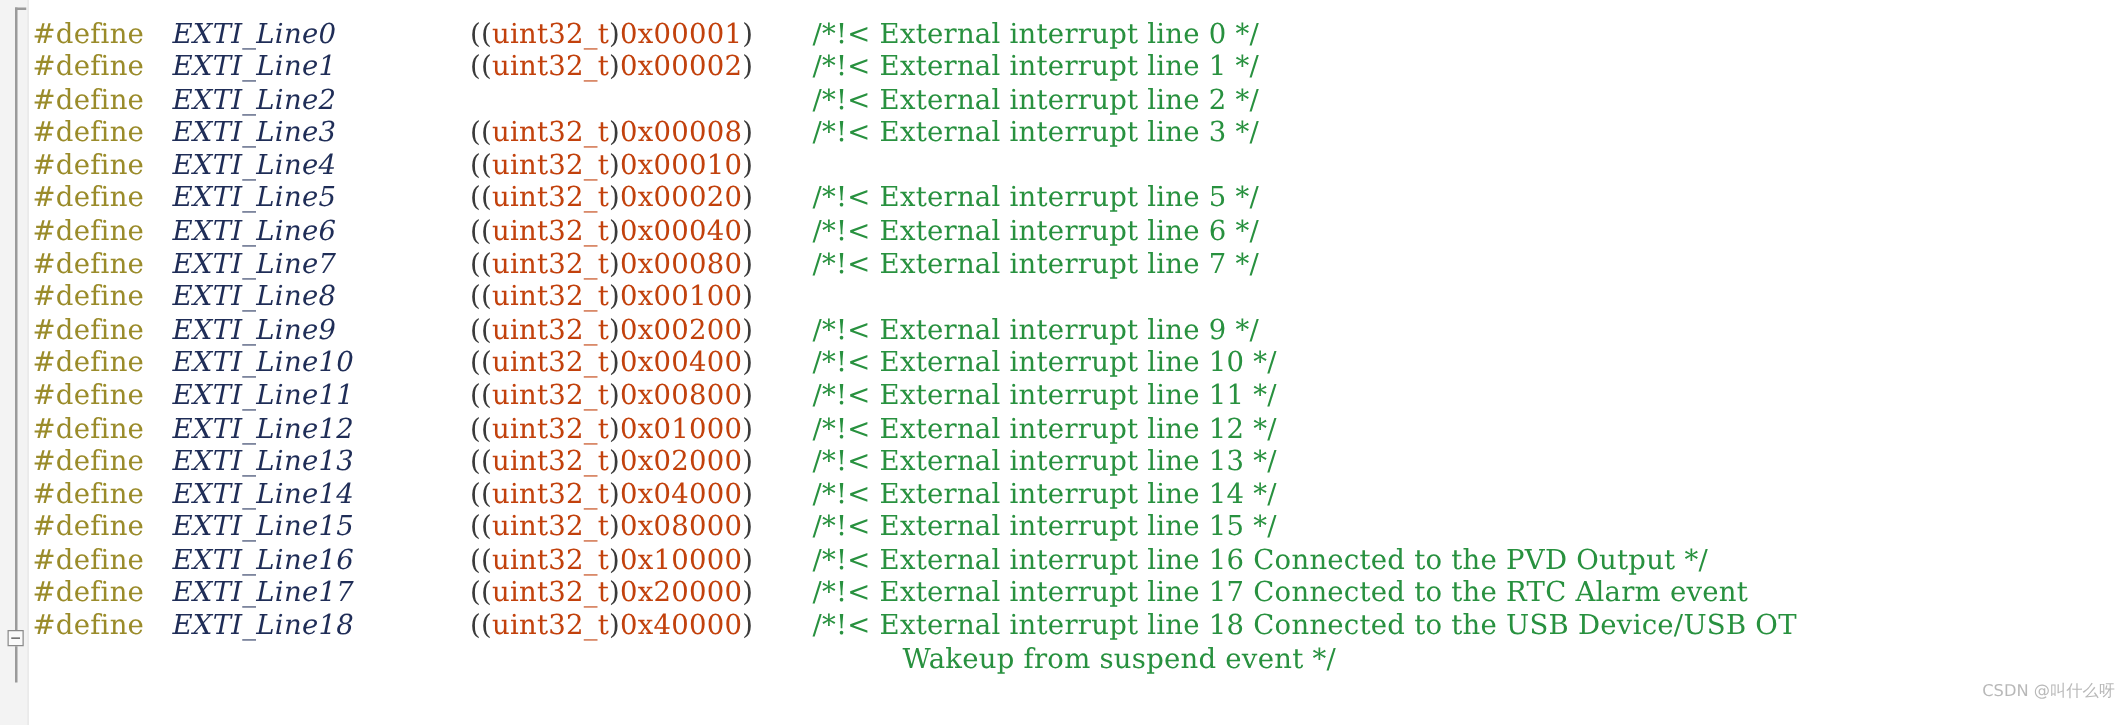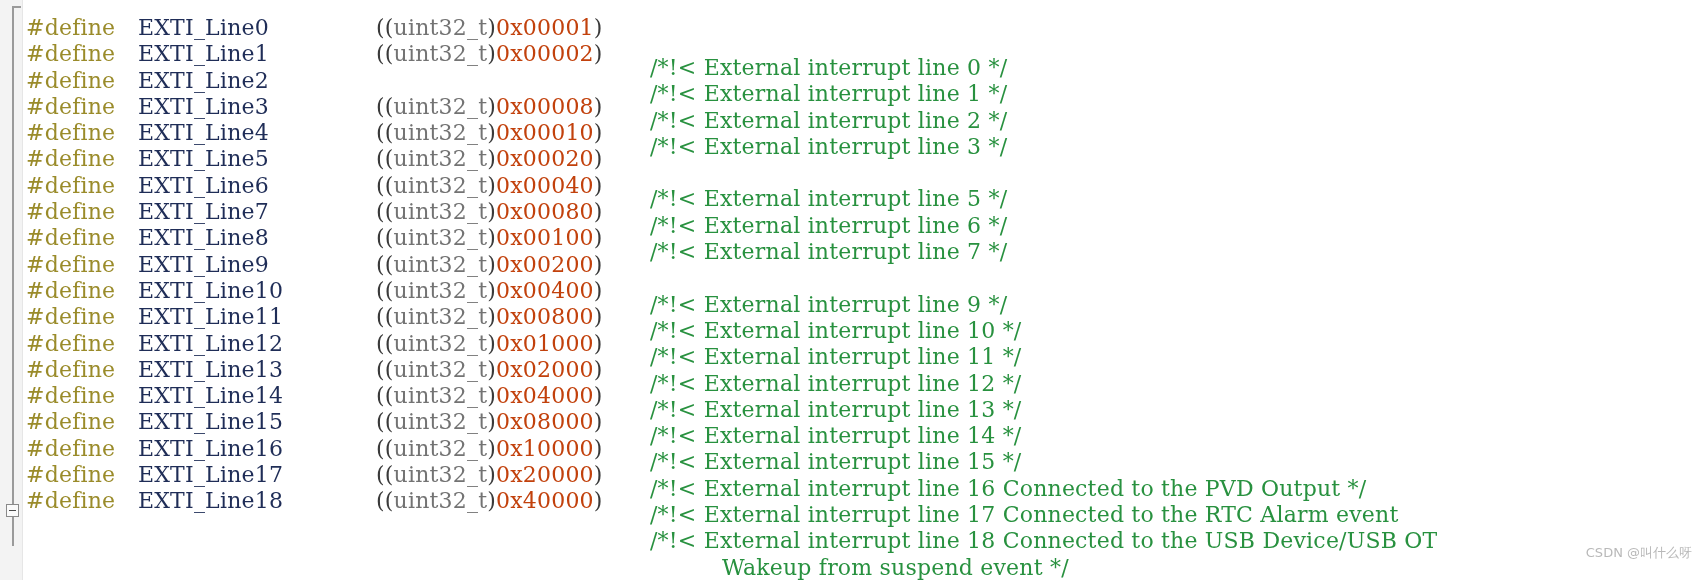--- a/index.html
+++ b/index.html
@@ -90,25 +90,25 @@
   .col-def   { position: absolute; left: 4px;   }
   .col-name  { position: absolute; left: 116px; }
   .col-cast  { position: absolute; left: 354px; }
   .col-cmt   { position: absolute; left: 628px; }
 
   
   .row-cont .col-cont { position: absolute; left: 700px; }
 
   
   .t-define { color: #9a8b2a; }
-  .t-ident  { color: #1f2d57; }
+  .t-ident  { color: #1f2d57; font-style: italic; }
   .t-punct  { color: #3a3a3a; }
-  .t-type   { color: #737373; }
+  .t-type   { color: #c2410c; }
   .t-hex    { color: #c2410c; }
-  .t-cmt    { color: #28913f; margin-top: 40px; }
+  .t-cmt    { color: #28913f; }
 
   
   #watermark {
     position: absolute;
     right: 8px;
     bottom: 18px;
     font-family: "DejaVu Sans", "Liberation Sans", sans-serif;
     font-size: 13px;
     color: rgba(125,125,125,0.55);
     white-space: nowrap;

